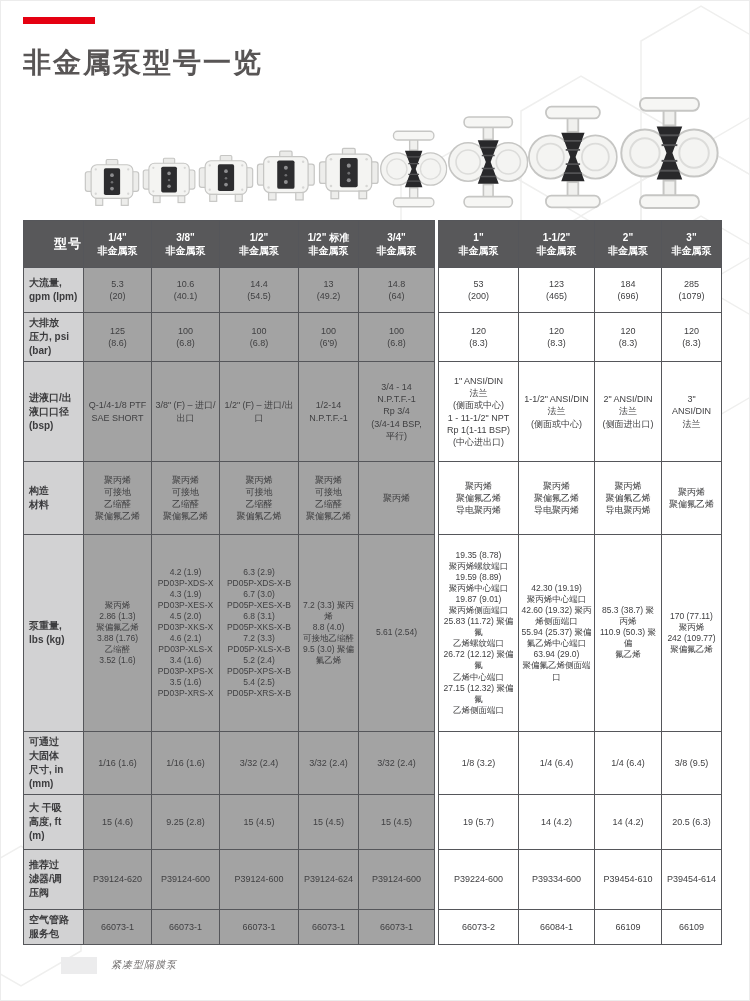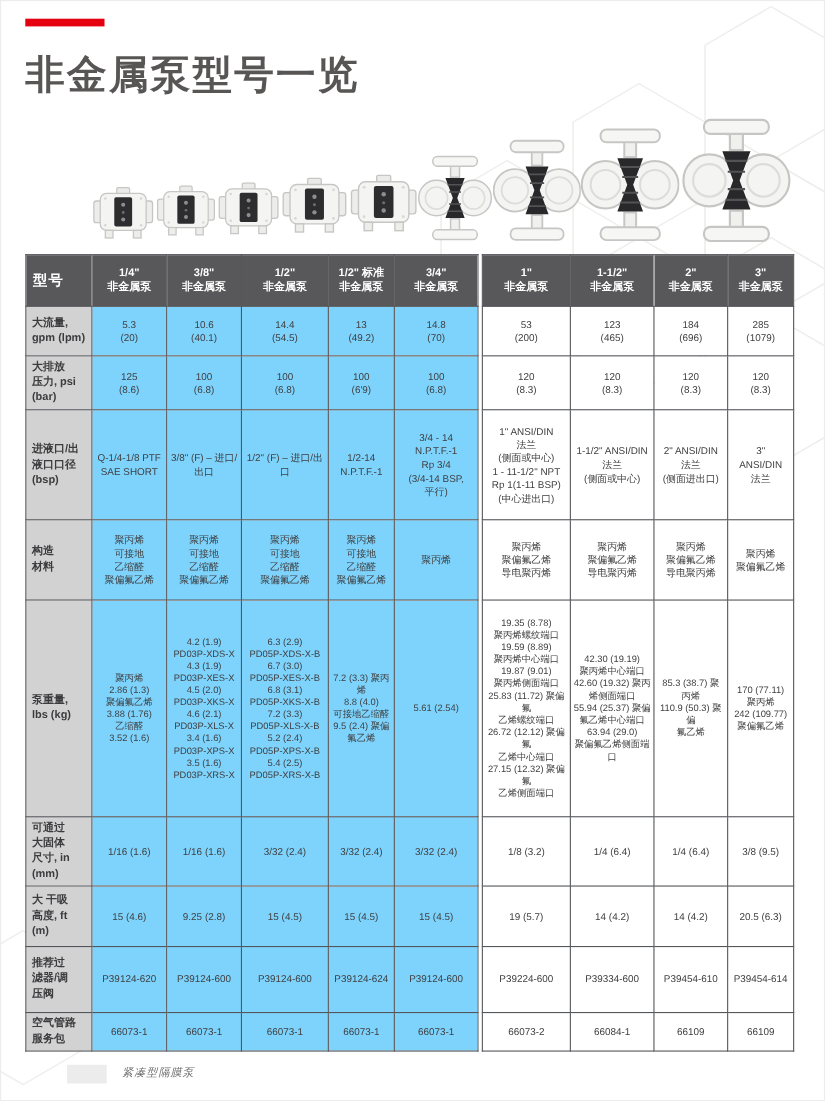--- a/index.html
+++ b/index.html
@@ -13,21 +13,21 @@
     height: 1001px;
     border: 1px solid #ececec;
     overflow: hidden;
   }
   .hex-bg { position: absolute; top: 0; left: 0; width: 750px; height: 1001px; z-index: 0; pointer-events: none; }
   .page { position: relative; z-index: 1; padding: 12px 22px 0 22px; }
 
   .accent-bar { width: 72px; height: 7px; background: #e50011; margin-top: 4px; }
   h1.page-title {
     margin-top: 20px;
-    font-size: 36px;
+    font-size: 28px;
     font-weight: bold;
     color: #585555;
     letter-spacing: 2px;
   }
 
   .pump-row {
     margin-top: 10px;
     height: 122px;
     display: flex;
     align-items: flex-end;
@@ -51,46 +51,46 @@
   table.spec thead th {
     background: #58585a;
     color: #ffffff;
     font-size: 10px;
     font-weight: bold;
     text-align: center;
     line-height: 1.35;
     padding: 4px 1px;
   }
   table.spec thead th.corner {
-    text-align: left;
+    text-align: right;
     font-size: 13px;
     padding-left: 6px;
     letter-spacing: 1px;
   }
   table.spec tbody th.rowlabel {
     background: #d2d2d3;
     color: #3c3c3e;
     font-size: 10px;
     font-weight: bold;
     text-align: left;
     padding: 3px 2px 3px 5px;
     line-height: 1.4;
   }
   table.spec td {
     font-size: 9px;
     text-align: center;
     line-height: 1.35;
     padding: 3px 2px;
     background: #ffffff;
   }
-  table.spec td.compact { background: #7dd3fc; }
+  table.spec td.compact { background: #a3a3a3; }
   table.spec tr.row-weight td { font-size: 8.5px; line-height: 1.3; padding: 15px 1px; }
   table.spec .gap, table.spec th.gap { border: none; background: #ffffff; padding: 0; }
 
-  .legend { display: flex; margin: 12px 0 0 38px; }
+  .legend { display: flex; align-items: center; margin: 12px 0 0 38px; }
   .legend-swatch { width: 36px; height: 17px; background: #ececed; }
   .legend-label { font-size: 10px; font-style: italic; color: #6e6b6b; margin-left: 14px; letter-spacing: 1px; }
 </style>
 </head>
 <body>
 
 <svg class="hex-bg" viewBox="0 0 750 1001" fill="none" stroke="#efefee" stroke-width="1.5">
   <polygon points="640,40 700,5 760,40 760,110 700,145 640,110"></polygon>
   <polygon points="520,110 580,75 640,110 640,180 580,215 520,180"></polygon>
   <polygon points="640,180 700,145 760,180 760,250 700,215 640,250"></polygon>
@@ -215,21 +215,21 @@
 gpm (lpm)</th>
           <td class="compact">5.3
 (20)</td>
           <td class="compact">10.6
 (40.1)</td>
           <td class="compact">14.4
 (54.5)</td>
           <td class="compact">13
 (49.2)</td>
           <td class="compact">14.8
-(70)</td>
+(64)</td>
           <td class="gap"></td>
           <td>53
 (200)</td>
           <td>123
 (465)</td>
           <td>184
 (696)</td>
           <td>285
 (1079)</td>
         </tr>
@@ -351,21 +351,21 @@
 PD05P-XKS-X-B
 7.2 (3.3)
 PD05P-XLS-X-B
 5.2 (2.4)
 PD05P-XPS-X-B
 5.4 (2.5)
 PD05P-XRS-X-B</td>
           <td class="compact">7.2 (3.3) 聚丙烯
 8.8 (4.0)
 可接地乙缩醛
-9.5 (2.4) 聚偏
+9.5 (3.0) 聚偏
 氟乙烯</td>
           <td class="compact">5.61 (2.54)</td>
           <td class="gap"></td>
           <td>19.35 (8.78)
 聚丙烯螺纹端口
 19.59 (8.89)
 聚丙烯中心端口
 19.87 (9.01)
 聚丙烯侧面端口
 25.83 (11.72) 聚偏氟

